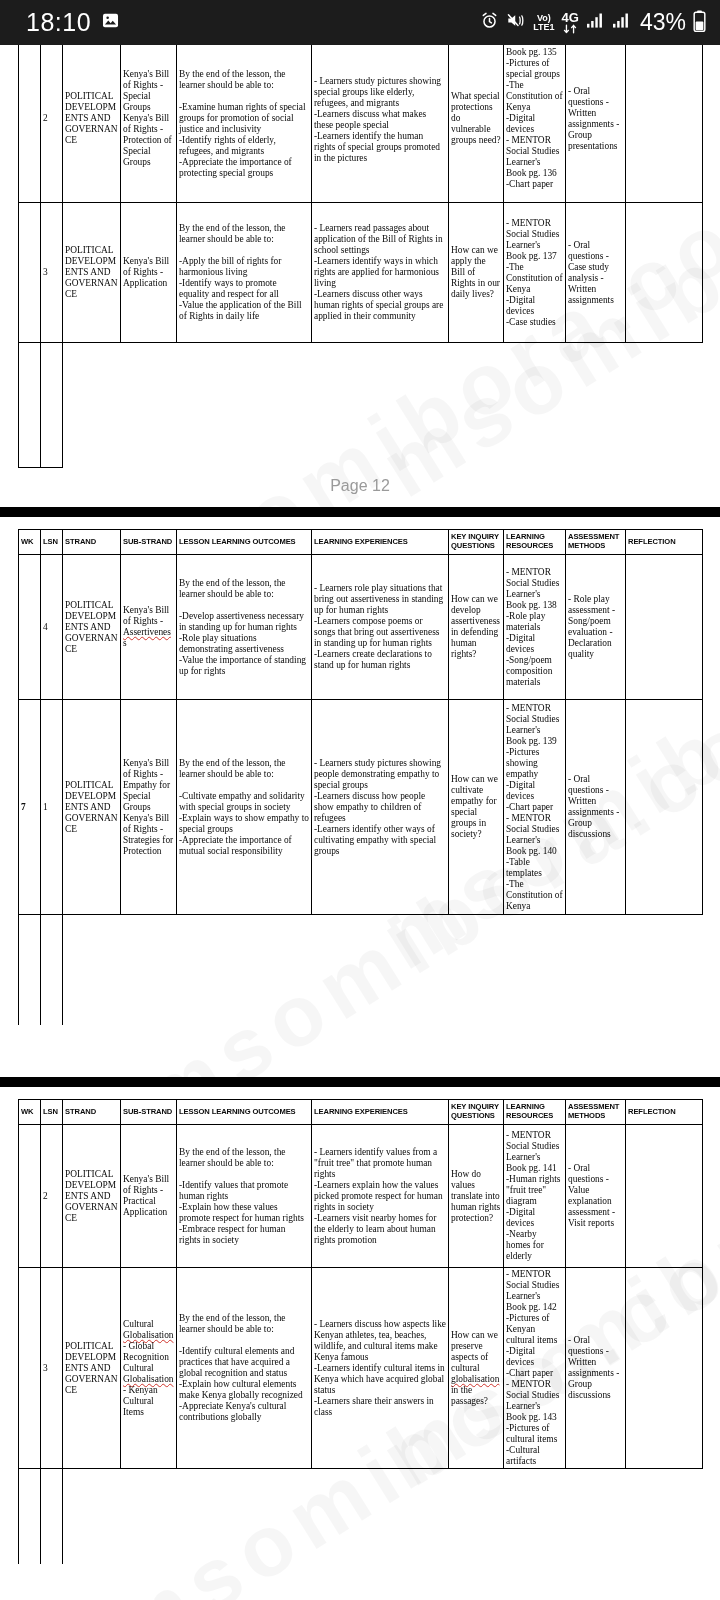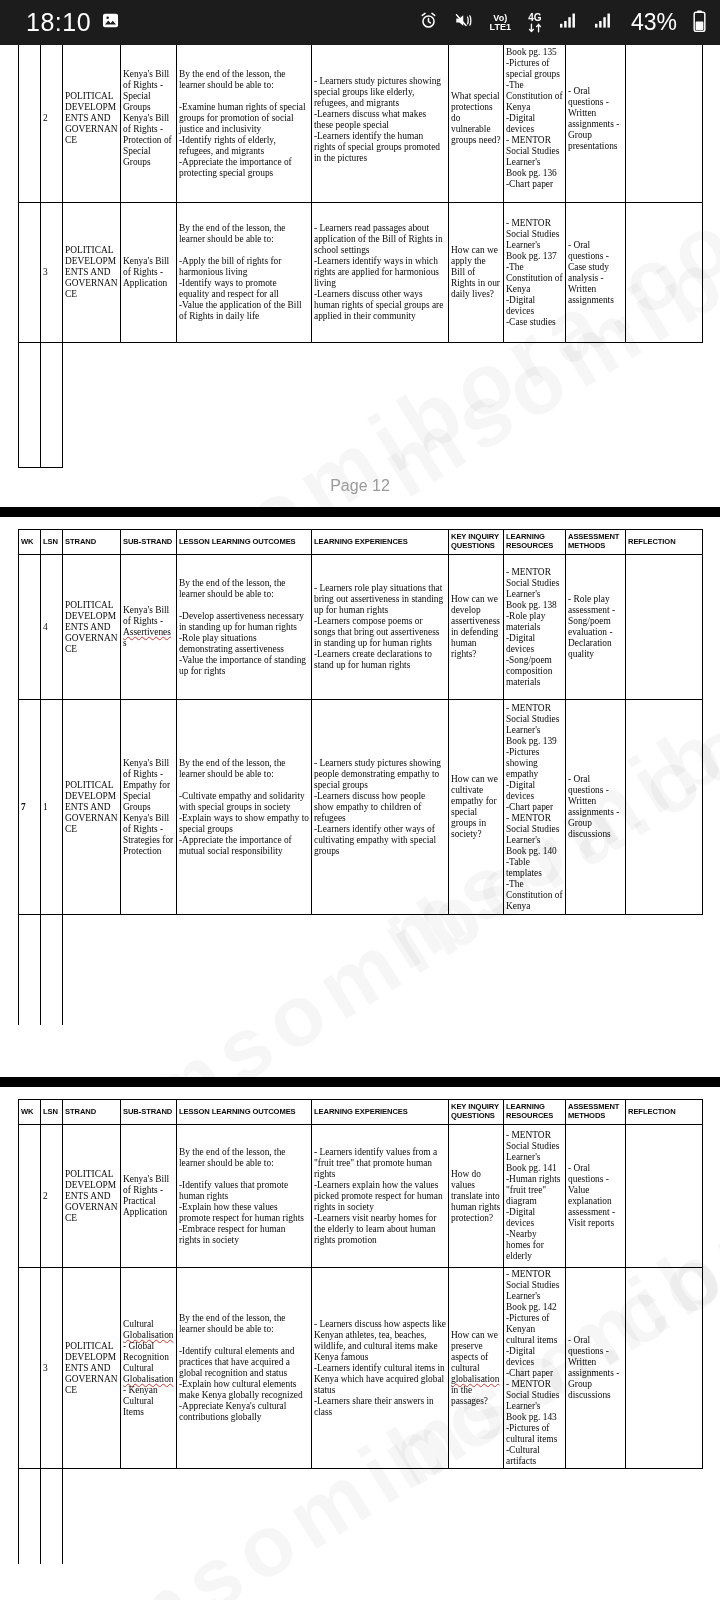--- a/index.html
+++ b/index.html
@@ -15,31 +15,31 @@
     height: 45px; width: 720px;
     background: #1c1c1c;
     display: flex; align-items: center;
     padding: 0 14px 0 26px;
     color: #fff;
     font-family: "Liberation Sans", sans-serif;
   }
   .sb-left { display: flex; align-items: center; gap: 10px; }
   .sb-clock { font-size: 25px; font-weight: 400; letter-spacing: .5px; }
   .sb-spacer { flex: 1 1 auto; }
-  .sb-right { display: flex; align-items: center; gap: 16px; }
+  .sb-right { display: flex; align-items: center; gap: 7px; }
   .sb-ico { display: block; }
   .sb-volte {
     display: flex; flex-direction: column;
     align-items: center; justify-content: center;
     line-height: 1; font-size: 9px; font-weight: 700;
   }
   .sb-volte span { display: block; }
   .sb-4g {
     display: flex; flex-direction: column; align-items: center;
-    line-height: 1; font-size: 10px; font-weight: 700;
+    line-height: 1; font-size: 13px; font-weight: 700;
   }
   .sb-batt-txt { font-size: 23px; font-weight: 400; margin-left: 2px; }
 
   
   .viewer { width: 720px; height: 1555px; background: #000; overflow: hidden; }
   .page {
     position: relative;
     background: #fff;
     width: 720px;
     overflow: hidden;

